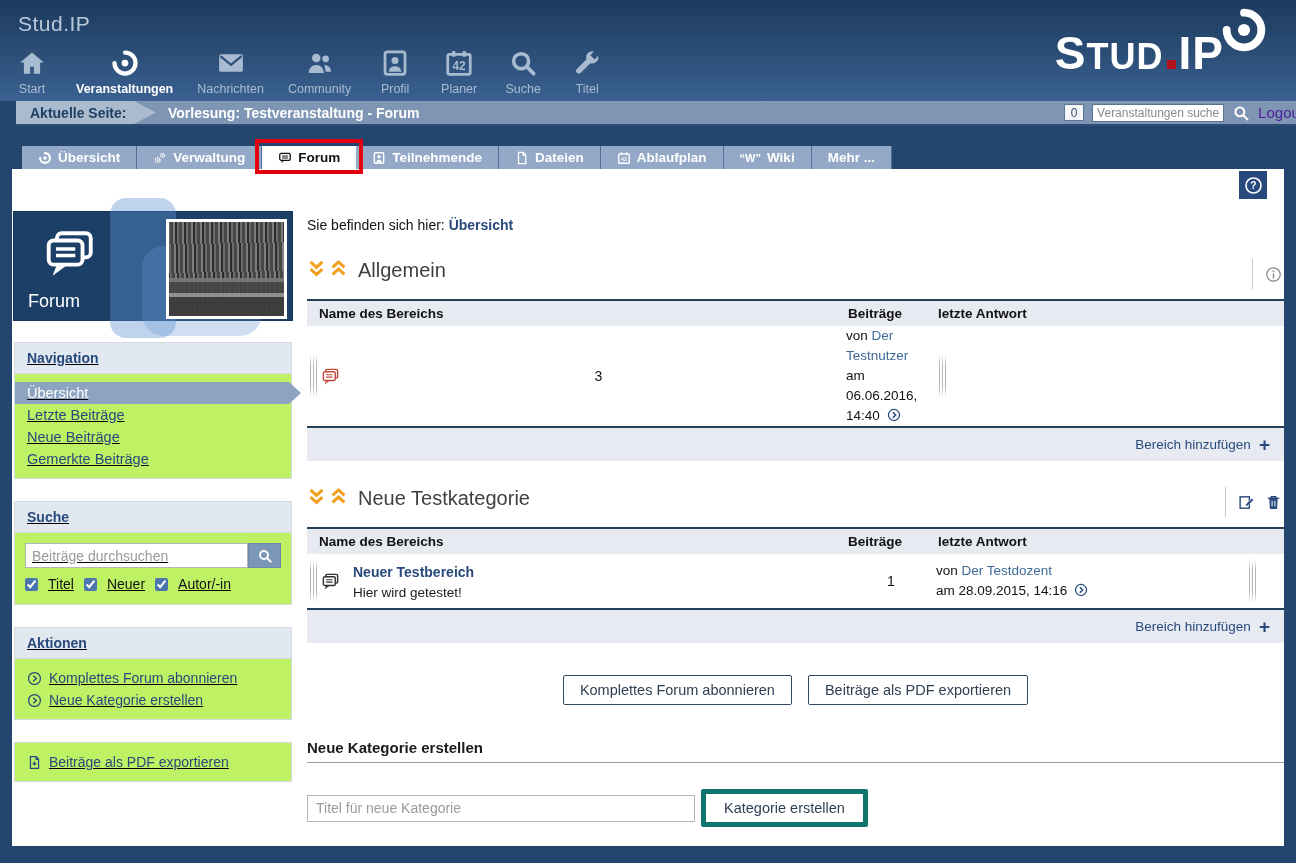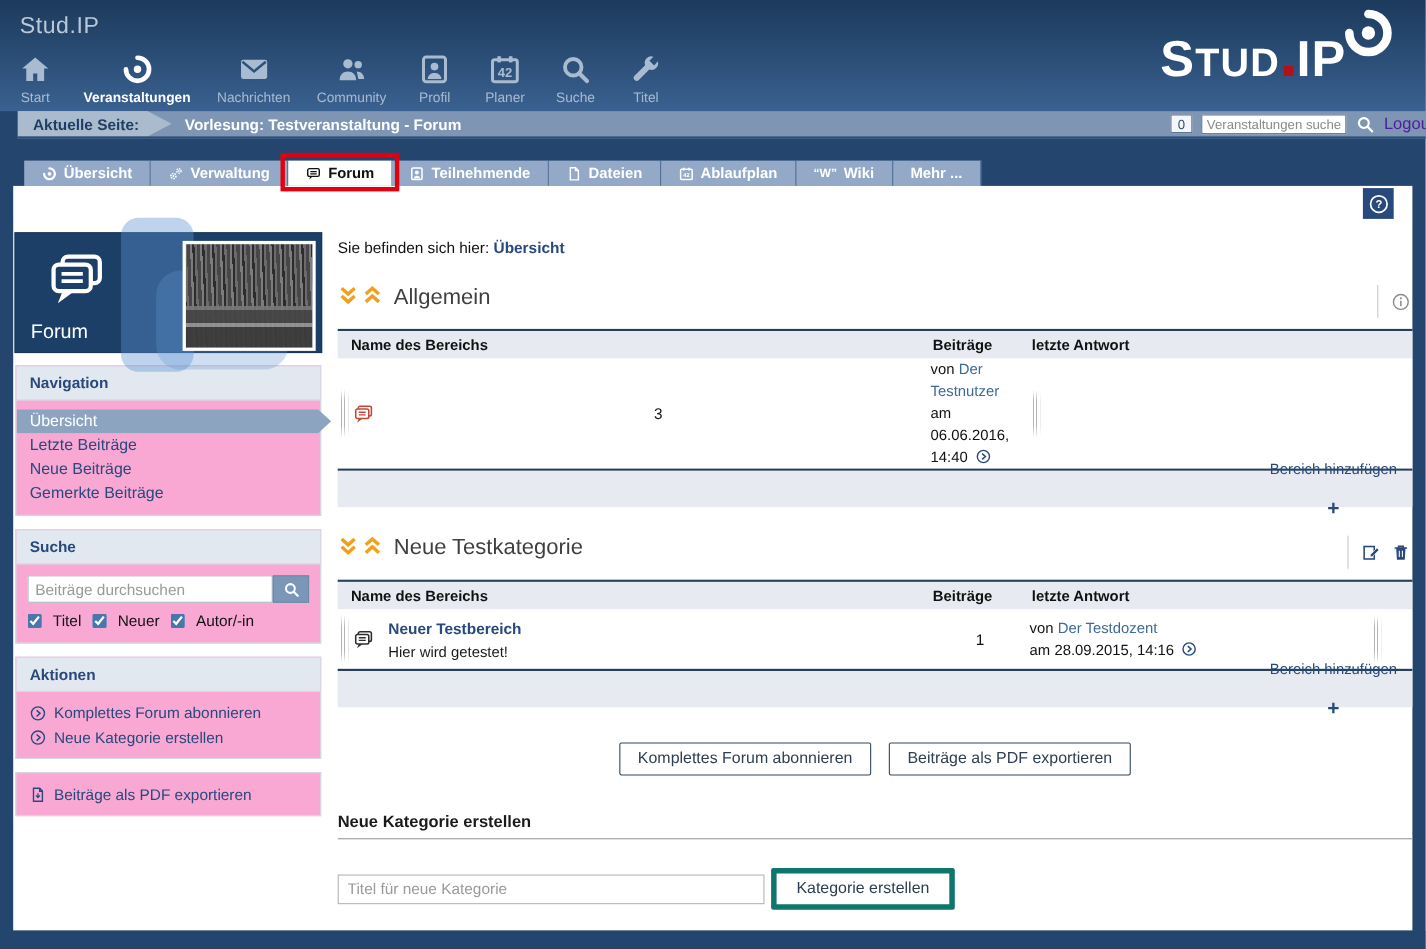--- a/index.html
+++ b/index.html
@@ -59,21 +59,21 @@
   .hero .deco1 { position:absolute; left:96px; top:-14px; width:66px; height:140px; background:rgba(96,148,208,.40); border-radius:16px; }
   .hero .deco2 { position:absolute; left:128px; top:34px; width:120px; height:90px; background:rgba(96,148,208,.30); border-radius:22px; }
   .hero .bubble { position:absolute; left:26px; top:14px; width:58px; height:58px; color:#fff; }
   .hero .hero-title { position:absolute; left:14px; bottom:8px; color:#fff; font-size:18px; }
   .hero .photo { position:absolute; right:5px; top:7px; width:121px; height:100px; border:3px solid #fff;
     background:
       linear-gradient(180deg, rgba(0,0,0,0) 0 60%, rgba(120,120,120,.9) 60% 64%, rgba(70,70,70,.95) 64% 76%, rgba(150,150,150,.9) 76% 80%, rgba(60,60,60,.95) 80% 100%),
       repeating-linear-gradient(88deg, #2c2c2c 0 2px, #6b6b6b 2px 4px, #474747 4px 7px, #7d7d7d 7px 9px),
       repeating-linear-gradient(0deg, #383838 0 5px, #717171 5px 8px, #525252 8px 13px);
   }
-  .sbox { margin-top:12px; border:1px solid #d4dae4; background:#f9a8d4; }
+  .sbox { margin-top:22px; border:1px solid #d4dae4; background:#bef264;text-decoration:underline; }
   .sbox-h { background:#e2e8f0; border-bottom:1px solid #d4dae4; padding:7px 12px; color:#28497c; font-weight:bold; font-size:14px; }
   .sbox-b { padding:8px 0; }
   .snav-item { display:block; padding:3px 12px; font-size:14.5px; color:#28497c; cursor:pointer; }
   .snav-item.active { position:relative; width:calc(100% + 10px); background:#8da4c1; color:#fff;
        clip-path:polygon(0 0, calc(100% - 12px) 0, 100% 50%, calc(100% - 12px) 100%, 0 100%); }
   .search-row { display:flex; padding:2px 10px 6px 10px; }
   .search-input { flex:1; height:25px; border:1px solid #aeb6c2; padding:0 6px; font-size:14px; color:#444; }
   .search-input::placeholder { color:#9a9a9a; }
   .search-btn { width:33px; height:25px; background:#7b97b7; border:1px solid #6d89a9; display:flex; align-items:center; justify-content:center; cursor:pointer; }
   .search-btn svg { width:16px; height:16px; color:#fff; }
@@ -109,21 +109,21 @@
   .chaticon.red { color:#c2473d; }
   .chaticon.dark { color:#2f2f2f; }
   .cell-name { padding:8px 6px 8px 2px; }
   .cell-name .nm { color:#28497c; font-weight:bold; font-size:14px; cursor:pointer; display:inline-block; }
   .cell-name .ds { color:#1a1a1a; font-size:13.5px; margin-top:4px; }
   .cell-posts { text-align:center; font-size:14px; color:#111; }
   .cell-answer { font-size:13.5px; color:#111; line-height:20px; }
   .cell-answer a { color:#3d6a96; }
   .goicon { width:14px; height:14px; vertical-align:-2px; color:#28497c; margin-left:3px; cursor:pointer; }
   .ffoot { background:#e7ebf1; height:33px; display:flex; align-items:center; justify-content:flex-end; padding-right:14px; }
-  .addlink { display:flex; align-items:center; gap:22px; color:#28497c; font-size:13.5px; cursor:pointer;flex-direction:column; }
+  .addlink { display:flex; align-items:center; gap:8px; color:#28497c; font-size:13.5px; cursor:pointer; }
   .plus { font-size:19px; font-weight:bold; color:#28497c; line-height:14px; }
 
   .btnrow { display:flex; justify-content:center; gap:16px; margin-top:32px; }
   .sbtn { background:#fff; border:1px solid #33475e; color:#2e3f52; font-size:14.5px; padding:6px 16px; cursor:pointer;
           font-family:"Liberation Sans",sans-serif; border-radius:2px; }
   .newcat-h { margin-top:34px; font-size:15px; font-weight:bold; color:#1a1a1a; padding-bottom:6px; border-bottom:1px solid #9a9a9a; }
   .newcat-form { margin-top:26px; display:flex; align-items:center; gap:6px; }
   .newcat-input { width:388px; height:27px; border:1px solid #b5b5b5; padding:0 8px; font-size:14px; color:#444; }
   .newcat-input::placeholder { color:#9a9a9a; }
   .newcat-btn { background:#fff; border:5px solid #0f766e; color:#2e3f52; font-size:14.5px; padding:6px 18px; cursor:pointer;

